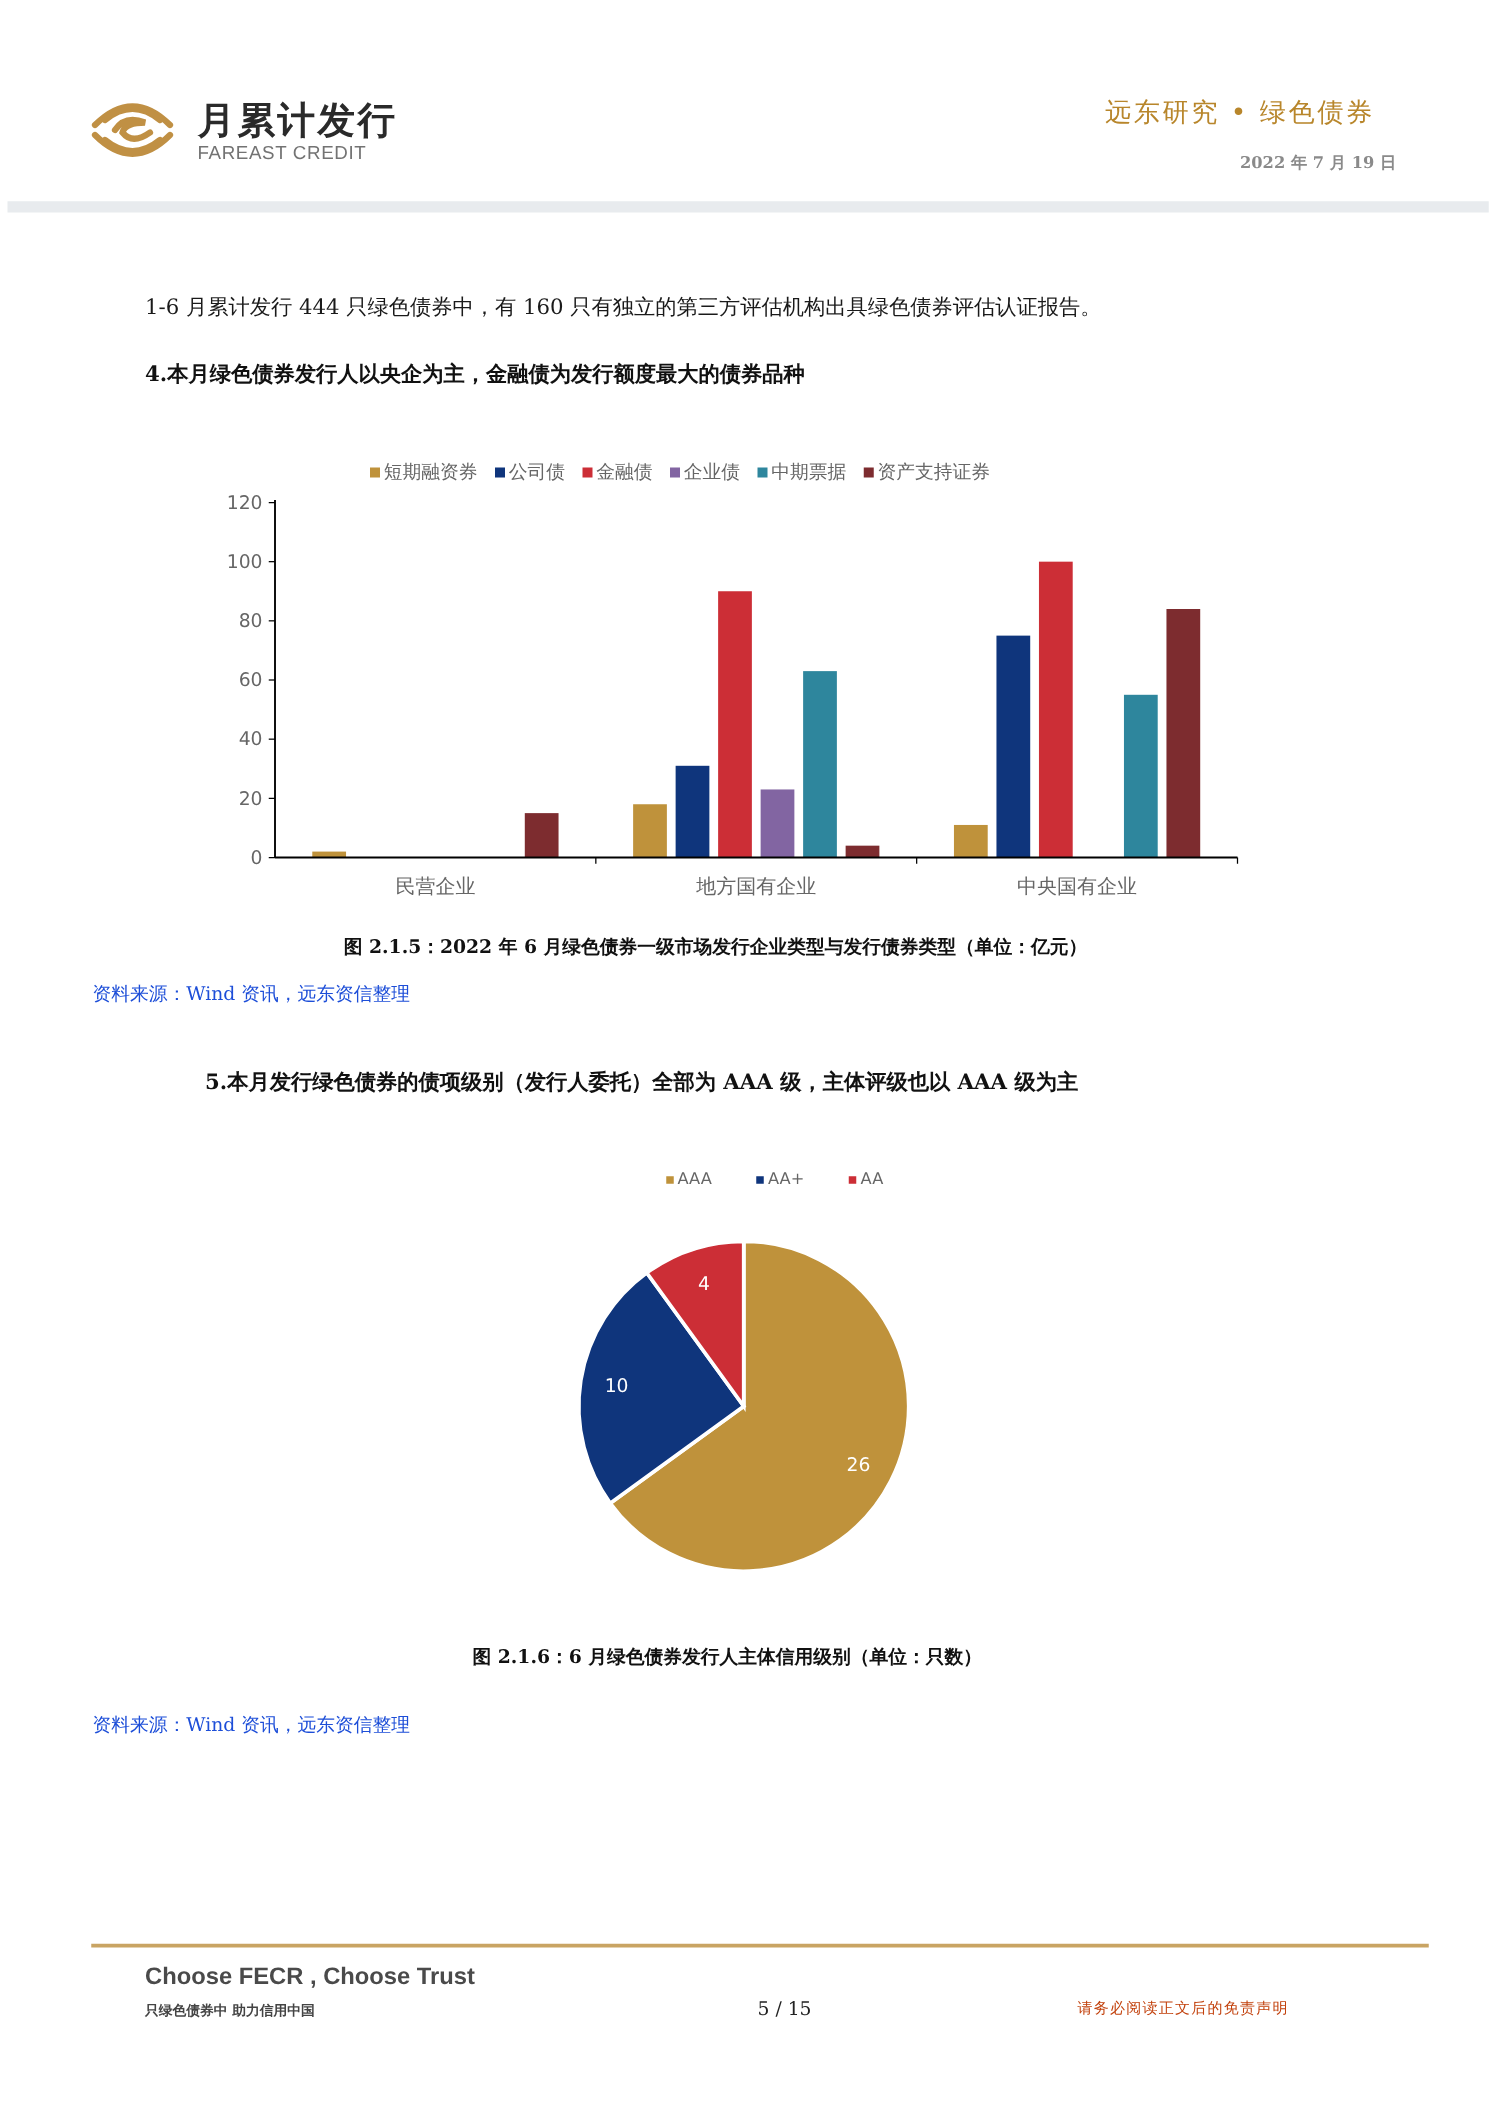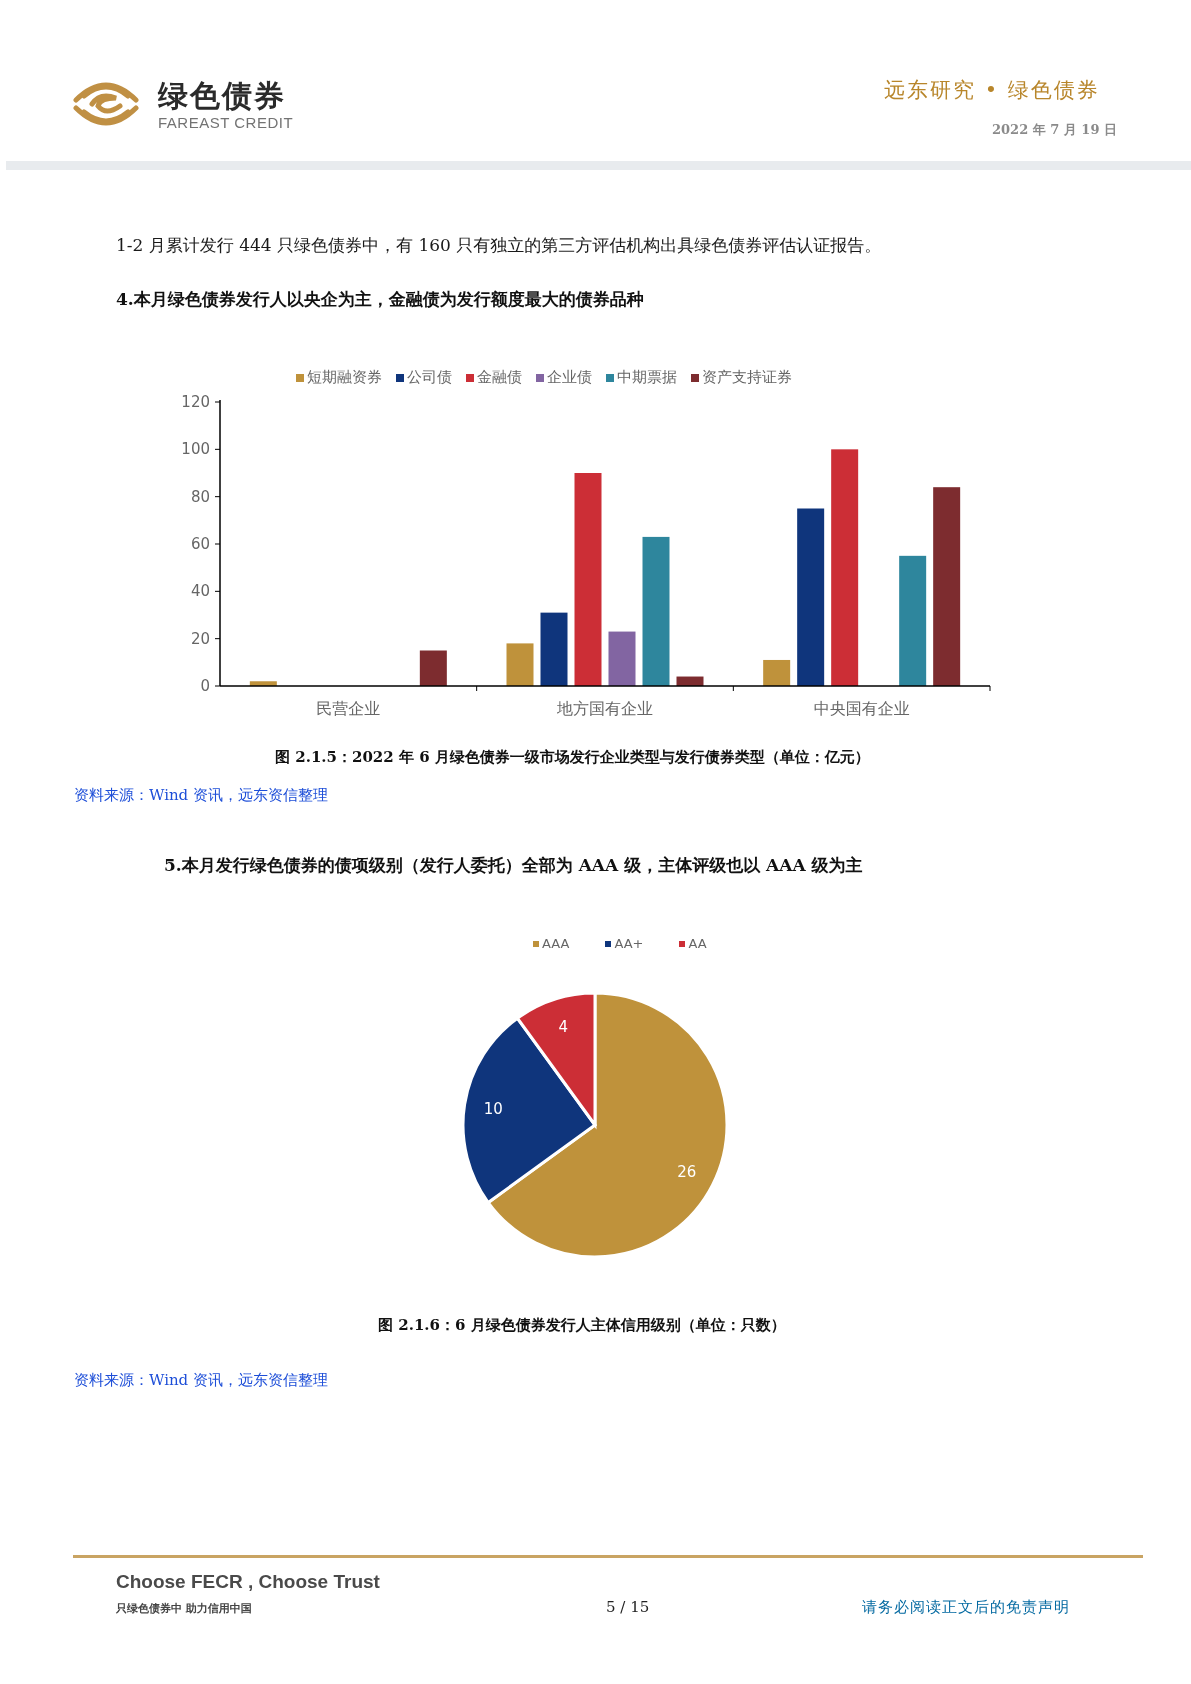--- a/index.html
+++ b/index.html
@@ -16,45 +16,45 @@
   .source { font-size:15px; color:#1d4ed8; }
   .legend { font-family:"DejaVu Sans", sans-serif; font-size:15px; color:#666; display:flex; gap:14px; align-items:center; }
   .legend-item { display:flex; align-items:center; gap:3px;margin-top:12px; }
   .sw { width:8px; height:8px; display:inline-block; }
   .pie-legend { font-family:"DejaVu Sans", sans-serif; font-size:13px; color:#666; display:flex; gap:8px; align-items:center; }
   .pie-legend .sw { width:6px; height:6px; }
   .foot-line { left:73px; top:1555px; width:1070px; height:3px; background:#c9a463; }
   .foot-brand { font-family:"Liberation Sans", sans-serif; font-size:19px; font-weight:bold; color:#4a4a4a; }
   .foot-sub { font-family:"DejaVu Sans", sans-serif; font-size:11px; color:#444; font-weight:bold; }
   .foot-page { font-size:15px; color:#222; }
-  .foot-disc { font-size:15px; color:#0369a1; letter-spacing:1px; }
+  .foot-disc { font-size:12px; color:#c2410c; letter-spacing:1px; }
   svg text { font-family:"DejaVu Sans", sans-serif; }
 </style>
 </head>
 <body>
 
 <div class="abs" style="left:70px;top:74px;width:72px;height:58px;">
   <svg width="72" height="58" viewBox="0 0 72 58">
     <g fill="none" stroke="#c09044" stroke-width="5" stroke-linecap="round">
       <path d="M6 26 Q36 -4 66 26"></path>
       <path d="M6 34 Q36 64 66 34"></path>
       <path d="M14 22 Q36 4 58 22"></path>
       <path d="M14 38 Q36 56 58 38"></path>
       <path d="M22 30 Q30 18 46 24 Q30 24 28 32 Q36 42 50 32"></path>
     </g>
   </svg>
 </div>
-<div class="abs logo-text-cn" style="left:158px;top:76px;">绿色债券</div>
+<div class="abs logo-text-cn" style="left:158px;top:76px;">月累计发行</div>
 <div class="abs logo-text-en" style="left:158px;top:114px;">FAREAST CREDIT</div>
 
 <div class="abs hdr-title" style="left:884px;top:76px;">远东研究 • 绿色债券</div>
 <div class="abs hdr-date" style="left:992px;top:121px;">2022 年 7 月 19 日</div>
 <div class="abs hdr-bar"></div>
 
-<div class="abs para" style="left:116px;top:234px;">1-2 月累计发行 444 只绿色债券中，有 160 只有独立的第三方评估机构出具绿色债券评估认证报告。</div>
+<div class="abs para" style="left:116px;top:234px;">1-6 月累计发行 444 只绿色债券中，有 160 只有独立的第三方评估机构出具绿色债券评估认证报告。</div>
 <div class="abs heading" style="left:116px;top:288px;">4.本月绿色债券发行人以央企为主，金融债为发行额度最大的债券品种</div>
 
 <div class="abs legend" style="left:296px;top:356px;">
   <span class="legend-item">
       <span class="sw" style="background:#bf923b"></span>
       <span>短期融资券</span>
     </span>
   <span class="legend-item">
       <span class="sw" style="background:#0f357c"></span>
       <span>公司债</span>

